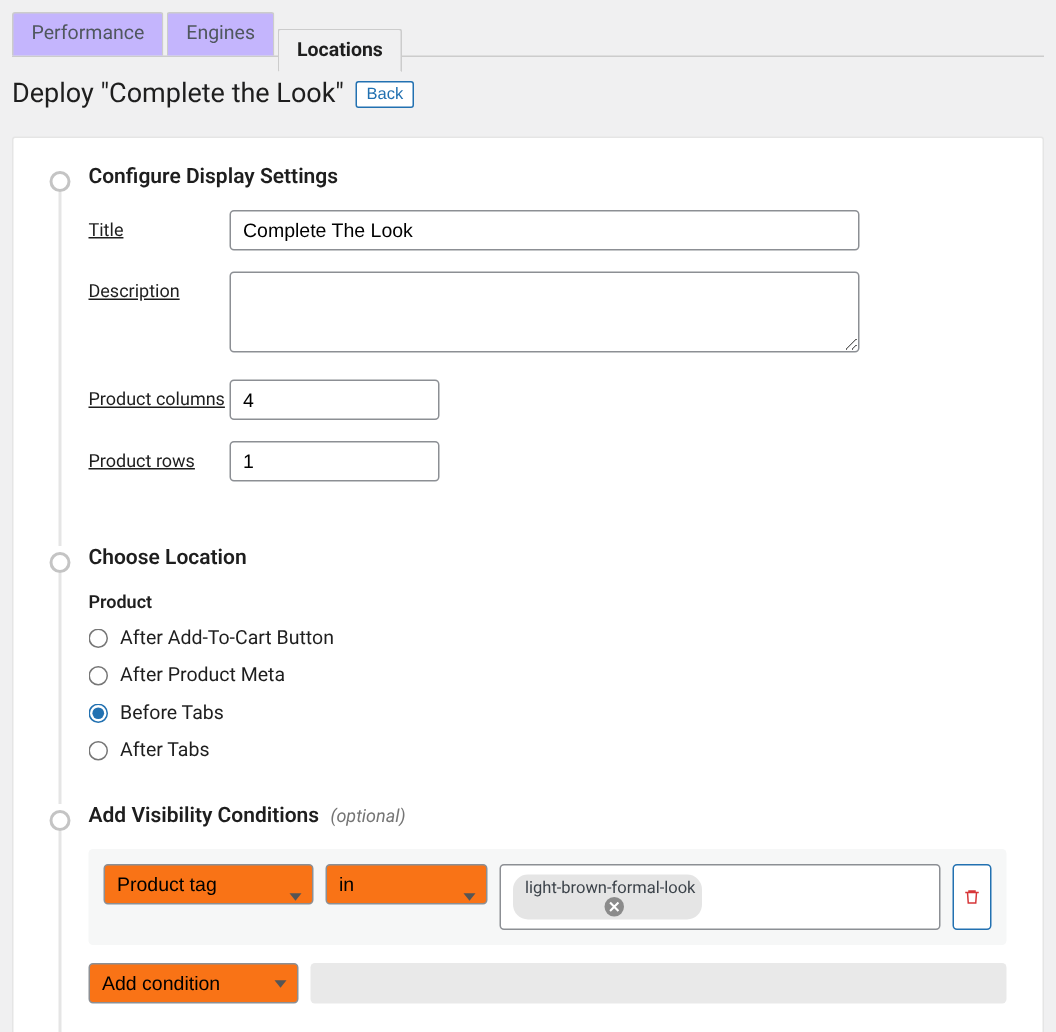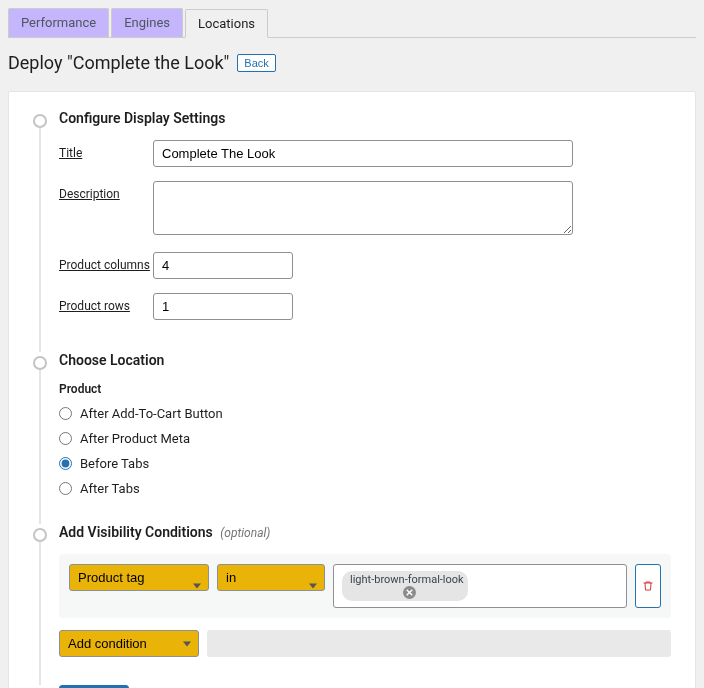--- a/index.html
+++ b/index.html
@@ -1,21 +1,21 @@
 <!DOCTYPE html>
 <html><head>
 <meta charset="utf-8">
 <style>
   * { box-sizing: border-box; margin: 0; padding: 0; }
   html, body { font-family: -apple-system, BlinkMacSystemFont, "Segoe UI", Roboto, sans-serif; font-size: 13px; color: #1e1e1e; background: #f0f0f1; }
   .wrap { width: 704px; min-height: 688px; padding: 8px 8px 20px 8px; }
   
   .tabs { display: flex; border-bottom: 1px solid #ccc; }
   .tab { padding: 6px 12px; background: #c4b5fd; border: 1px solid #ccc; border-bottom: none; margin-right: 2px; color: #50575e; cursor: pointer; border-radius: 2px 2px 0 0; }
-  .tab.active { background: #f0f0f1; border-bottom: 1px solid #f0f0f1; position: relative; top: 1px; font-weight: 400; color: #1e1e1e; }
+  .tab.active { background: #f0f0f1; border-bottom: 1px solid #f0f0f1; position: relative; top: 11px; font-weight: 700; color: #1e1e1e; }
   .page-title-row { display: flex; align-items: center; margin: 14px 0 18px 0; }
   .page-title { font-size: 18px; font-weight: 400; color: #1e1e1e; margin-right: 8px; }
   .back-btn { font-size: 11px; color: #2271b1; border: 1px solid #2271b1; border-radius: 2px; padding: 2px 6px; background: #fff; cursor: pointer; }
   
   .panel { background: #fff; border: 1px solid #e5e5e5; border-radius: 2px; padding: 18px 24px 28px 14px; }
   .steps { position: relative; }
   .step { display: flex; position: relative; }
   .gutter { width: 36px; flex: 0 0 36px; position: relative; }
   .circle { width: 14px; height: 14px; border-radius: 50%; border: 2px solid #c4c4c4; background: #fff; position: absolute; left: 10px; top: 4px; z-index: 2; }
   .linefrom { position: absolute; left: 16px; top: 18px; bottom: 0; width: 2px; background: #e5e5e5; z-index: 1; }
@@ -26,21 +26,21 @@
   .form-row { display: flex; margin-bottom: 14px; text-decoration: underline; }
   .form-label { width: 94px; flex: 0 0 94px; font-size: 12px; color: #1e1e1e; padding-top: 6px; }
   .form-field { flex: 1 1 auto; }
   input[type=text].txt, textarea.txt { width: 100%; max-width: 420px; border: 1px solid #8c8f94; border-radius: 3px; padding: 5px 8px; font-size: 13px; background: #fff; }
   textarea.txt { height: 54px; resize: both; }
   input.num { width: 140px; border: 1px solid #8c8f94; border-radius: 3px; padding: 5px 8px; font-size: 13px; }
   .subhead { font-size: 12px; font-weight: 600; margin-bottom: 10px; }
   .radio-row { display: flex; align-items: center; margin-bottom: 10px; font-size: 13px; color: #1e1e1e; }
   .radio-row input[type=radio] { margin-right: 8px; accent-color: #2271b1; }
   .cond-row { display: flex; align-items: stretch; background: #f6f7f7; border-radius: 3px; padding: 10px; margin-bottom: 12px; gap: 8px; }
-  .select { border: 1px solid #8c8f94; border-radius: 3px; background: #eab308; padding: 5px 26px 5px 8px; font-size: 13px; appearance: none; position: relative; }
+  .select { border: 1px solid #8c8f94; border-radius: 3px; background: #f97316; padding: 5px 26px 5px 8px; font-size: 13px; appearance: none; position: relative; }
   .sel-wrap { position: relative; display: inline-block; }
   .sel-wrap::after { content: ""; position: absolute; right: 8px; top: 50%; width: 0; height: 0; border-left: 4px solid transparent; border-right: 4px solid transparent; border-top: 5px solid #555; transform: translateY(-50%); pointer-events: none; }
   .sel1 { width: 140px; }
   .sel2 { width: 108px; }
   .tag-box { flex: 1 1 auto; background: #fff; border: 1px solid #8c8f94; border-radius: 3px; min-height: 44px; padding: 4px 6px; display: flex; flex-wrap: wrap; align-items: flex-start; }
   .chip { background: #e5e5e5; border-radius: 10px; font-size: 11px; padding: 2px 4px 2px 8px; margin: 2px; display: inline-flex; align-items: center; color: #3c434a; flex-direction: column; }
   .chip .x { display: inline-flex; width: 13px; height: 13px; border-radius: 50%; background: #8b8b8b; margin-left: 5px; align-items: center; justify-content: center; }
   .chip .x svg { width: 7px; height: 7px; }
   .trash-btn { width: 26px; border: 1px solid #2271b1; border-radius: 3px; background: #fff; display: flex; align-items: center; justify-content: center; cursor: pointer; }
   .trash-btn svg { width: 12px; height: 12px; stroke: #d63638; }
@@ -89,21 +89,21 @@
           </div>
         </div>
 
         <div class="form-row">
           <div class="form-label">Product columns</div>
           <div class="form-field">
             <input type="number" class="num" value="4" style="">
           </div>
         </div>
 
-        <div class="form-row" style="margin-bottom:4px">
+        <div class="form-row" style="margin-bottom:15px">
           <div class="form-label">Product rows</div>
           <div class="form-field">
             <input type="number" class="num" value="1" style="">
           </div>
         </div>
       </div>
     </div>
 
     <div class="step">
       <div class="gutter">

